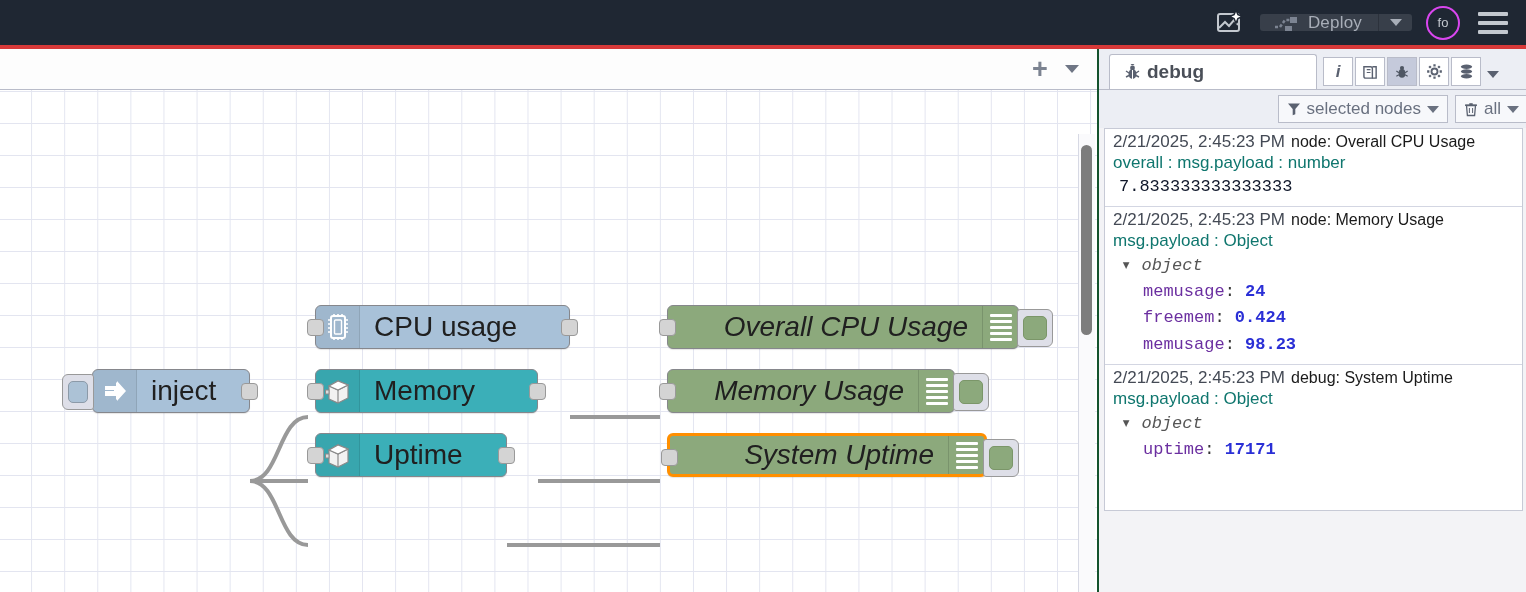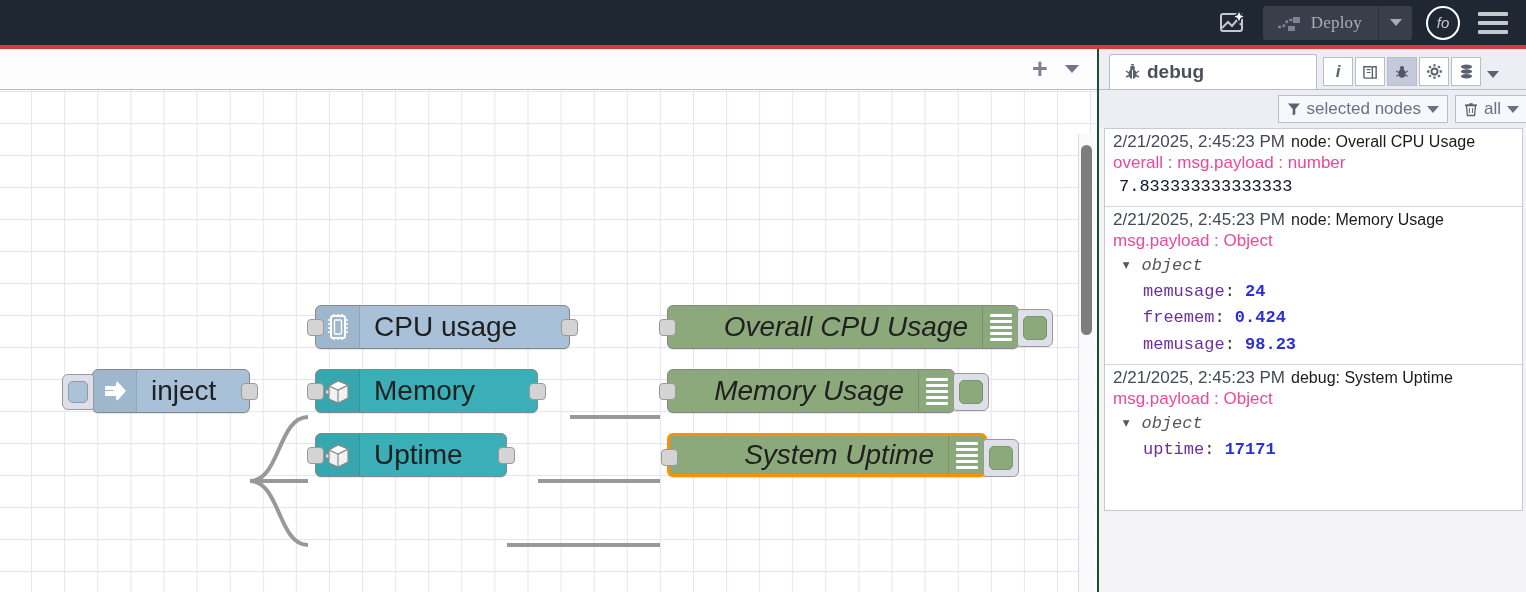--- a/index.html
+++ b/index.html
@@ -18,42 +18,42 @@
   }
   .header-redline {
     position: absolute; left: 0; top: 45px; width: 1526px; height: 4px;
     background: #d83939;
   }
   .hdr-icon-btn {
     width: 42px; height: 42px; display: flex; align-items: center;
     justify-content: center; cursor: pointer;
   }
   .deploy-btn {
-    display: flex; align-items: center; height: 34px;
+    display: flex; align-items: center; height: 17px;
     background: #383f4a; border-radius: 3px; margin: 0 14px 0 10px;
-    cursor: pointer; overflow: hidden; font-family: Liberation Serif, serif;
+    cursor: pointer; overflow: hidden;
   }
   .deploy-main {
     display: flex; align-items: center; gap: 9px;
     padding: 0 16px 0 13px; height: 34px;
   }
   .deploy-label { color: #a8aeb8; font-size: 17px; letter-spacing: .2px; }
   .deploy-caret {
     border-left: 1px solid #2c323c; height: 34px; width: 34px;
     display: flex; align-items: center; justify-content: center;
   }
   .caret-down {
     width: 0; height: 0; border-left: 6px solid transparent;
     border-right: 6px solid transparent; border-top: 7px solid #a8aeb8;
   }
   .user-avatar {
     width: 34px; height: 34px; border-radius: 50%;
-    border: 2px solid #ffffff; color: #c3c8cf; font-size: 15px;
+    border: 2px solid #d946ef; color: #c3c8cf; font-size: 13px;
     display: flex; align-items: center; justify-content: center;
-    margin-right: 18px; cursor: pointer; font-style: italic;
+    margin-right: 18px; cursor: pointer;
   }
   .hamburger { width: 30px; margin-right: 18px; cursor: pointer; }
   .hamburger span {
     display: block; height: 4px; background: #c3c8cf;
     margin-bottom: 5px; border-radius: 1px;
   }
   .hamburger span:last-child { margin-bottom: 0; }
 
   
   .workspace {
@@ -193,21 +193,21 @@
     font-size: 17px; color: #6a7180; cursor: pointer;
   }
   .msglist {
     position: absolute; left: 5px; top: 79px; width: 419px; height: 383px;
     background: #fff; border: 1px solid #c7cad6; overflow: hidden;
   }
   .msg { border-bottom: 1px solid #d3d6e2; padding: 3px 8px 6px 8px; }
   .msg:last-child { border-bottom: none; }
   .msg-head { font-size: 17px; color: #444a55; white-space: nowrap; }
   .msg-head .nodename { color: #1a1a1a; font-size: 16px; margin-left: 6px; }
-  .msg-topic { font-size: 17px; color: #ec4899; line-height: 1.35; }
+  .msg-topic { font-size: 17px; color: #0f766e; line-height: 1.35; }
   .msg-value {
     font-family: Liberation Mono, monospace;
     font-size: 17px; color: #0f172a; padding-left: 6px; line-height: 1.45;
   }
   .obj-row {
     font-family: "Liberation Mono", "DejaVu Sans Mono", monospace;
     font-size: 17px; line-height: 1.55; padding-left: 8px;
   }
   .obj-toggle { color: #555; cursor: pointer; font-style: italic; }
   .obj-key { color: #6b2fa0; }

